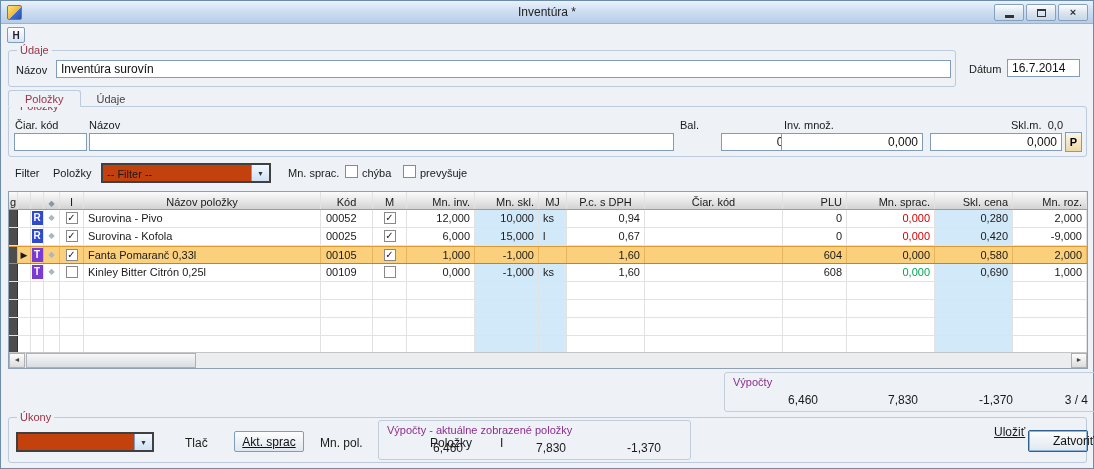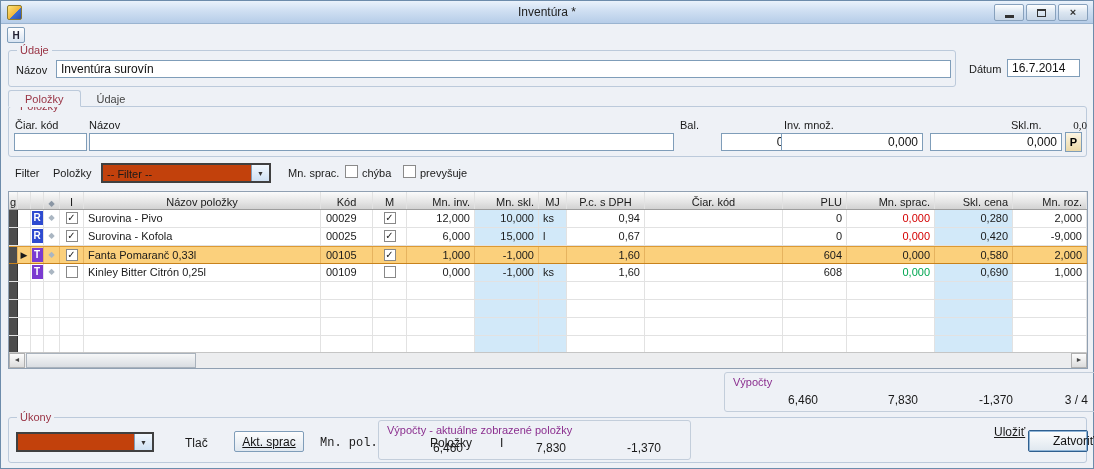--- a/index.html
+++ b/index.html
@@ -141,21 +141,21 @@
     <div class="tab inactive">Údaje</div>
   </div>
 
   <div class="group g-polozky">
     <span class="glabel">Položky</span>
     <span class="lbl" style="left:6px; top:12px;">Čiar. kód</span>
     <span class="lbl" style="left:80px; top:12px;">Názov</span>
     <span class="lbl" style="left:671px; top:12px;">Bal.</span>
     <span class="lbl" style="left:775px; top:12px;">Inv. množ.</span>
     <span class="lbl" style="left:1002px; top:12px;">Skl.m.</span>
-    <span class="lbl" style="left:1030px; top:12px; width:48px; text-align:right;font-family:Liberation Serif, serif;">0,0</span>
+    <span class="lbl" style="left:1030px; top:12px; width:24px; text-align:right;">0,0</span>
     <input class="txt" style="left: 5px; top: 26px; width: 73px;" value="">
     <input class="txt" style="left: 80px; top: 26px; width: 585px;" value="">
     <input class="txt tr" style="left: 668px; top: 26px; width: 84px; margin-left: 44px;" value="0,00">
     <input class="txt tr" style="left: 772px; top: 26px; width: 142px;" value="0,000">
     <input class="txt tr" style="left: 921px; top: 26px; width: 132px;" value="0,000">
     <button class="pbtn" style="left:1056px; top:25px; width:17px; height:20px;">P</button>
   </div>
 
   <span class="lbl" style="position:absolute; left:14px; top:166px;">Filter</span>
   <span class="lbl" style="position:absolute; left:52px; top:166px;">Položky</span>
@@ -196,21 +196,21 @@
           <div class="cell ctype">
             <span class="badge bR">R</span>
           </div>
           <div class="cell cflag">
             <span class="rdiam">◆</span>
           </div>
           <div class="cell ci">
             <div class="cb checked">✓</div>
           </div>
           <div class="cell cname tleft">Surovina - Pivo</div>
-          <div class="cell ckod tleft pl5">00029</div>
+          <div class="cell ckod tleft pl5">00052</div>
           <div class="cell cm">
             <div class="cb checked">✓</div>
           </div>
           <div class="cell cmninv num">12,000</div>
           <div class="cell cmnskl num blue">10,000</div>
           <div class="cell cmj tleft blue">ks</div>
           <div class="cell cpc num">0,94</div>
           <div class="cell cciar"></div>
           <div class="cell cplu num">0</div>
           <div class="cell cmnsprac num red">0,000</div>
@@ -401,20 +401,20 @@
   </div>
 
   <div class="group g-ukony">
     <span class="glabel">Úkony</span>
     <div class="select" style="left:7px; top:14px; width:138px; height:20px;">
       <span class="sval"></span>
       <span class="sarrowbox">▼</span>
     </div>
     <span class="flatlbl" style="left:176px; top:18px;">Tlač</span>
     <button class="ubtn u-underline" style="left:225px; top:13px; width:70px; height:21px;">Akt. sprac</button>
-    <span class="flatlbl" style="left:311px; top:18px;font-family:Liberation Mono, monospace;">Mn. pol.</span>
+    <span class="flatlbl" style="left:311px; top:18px;">Mn. pol.</span>
     <span class="flatlbl" style="left:421px; top:18px;">Položky</span>
     <span class="flatlbl" style="left:491px; top:18px;">I</span>
     <span class="flatlbl u-underline" style="left:985px; top:7px;">Uložiť</span>
     <button class="ubtn btn-default" style="left:1019px; top:12px; width:60px; height:22px;padding-left:24px;">Zatvoriť</button>
   </div>
 
 </div>
 
 </body></html>

